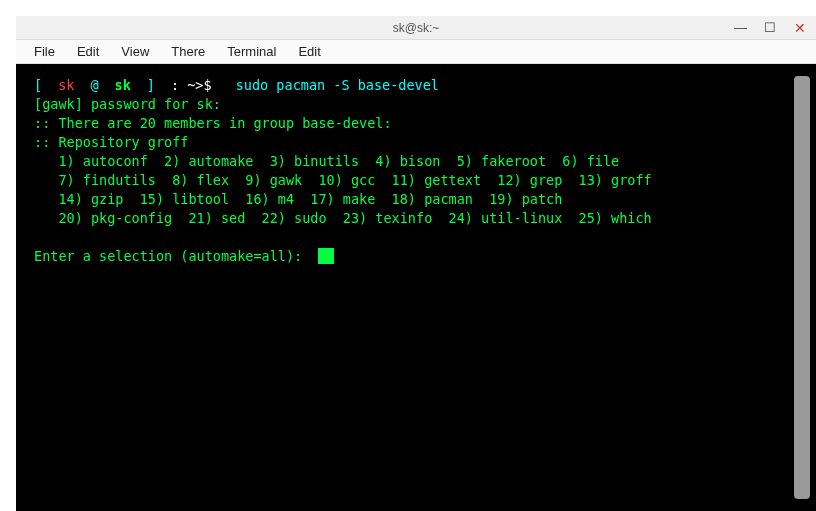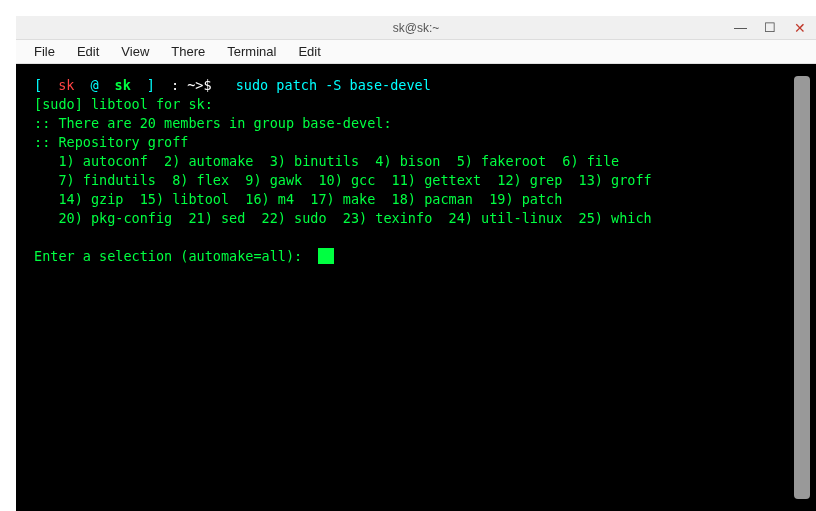--- a/index.html
+++ b/index.html
@@ -113,22 +113,22 @@
 <div class="menubar">
   <div class="menu-item">File</div>
   <div class="menu-item">Edit</div>
   <div class="menu-item">View</div>
   <div class="menu-item">There</div>
   <div class="menu-item">Terminal</div>
   <div class="menu-item">Edit</div>
 </div>
 
 <div class="terminal-wrap">
-  <div class="terminal"><span class="c-cyan">[</span><span class="c-red">sk</span><span class="c-cyan">@</span><span class="c-greenb">sk</span><span class="c-cyan">]</span><span class="c-white">: ~&gt;$ </span><span class="c-cyan">sudo patch -S base-devel</span>
-<span class="c-green">[sudo] libtool for sk:</span>
+  <div class="terminal"><span class="c-cyan">[</span><span class="c-red">sk</span><span class="c-cyan">@</span><span class="c-greenb">sk</span><span class="c-cyan">]</span><span class="c-white">: ~&gt;$ </span><span class="c-cyan">sudo pacman -S base-devel</span>
+<span class="c-green">[gawk] password for sk:</span>
 <span class="c-green">:: There are 20 members in group base-devel:</span>
 <span class="c-green">:: Repository groff</span>
 <span class="c-green">   1) autoconf  2) automake  3) binutils  4) bison  5) fakeroot  6) file</span>
 <span class="c-green">   7) findutils  8) flex  9) gawk  10) gcc  11) gettext  12) grep  13) groff</span>
 <span class="c-green">   14) gzip  15) libtool  16) m4  17) make  18) pacman  19) patch</span>
 <span class="c-green">   20) pkg-config  21) sed  22) sudo  23) texinfo  24) util-linux  25) which</span>
 
 <span class="c-green">Enter a selection (automake=all): </span><span class="cursor"></span></div>
   <div class="scrollbar">
     <div class="scrollbar-thumb"></div>

